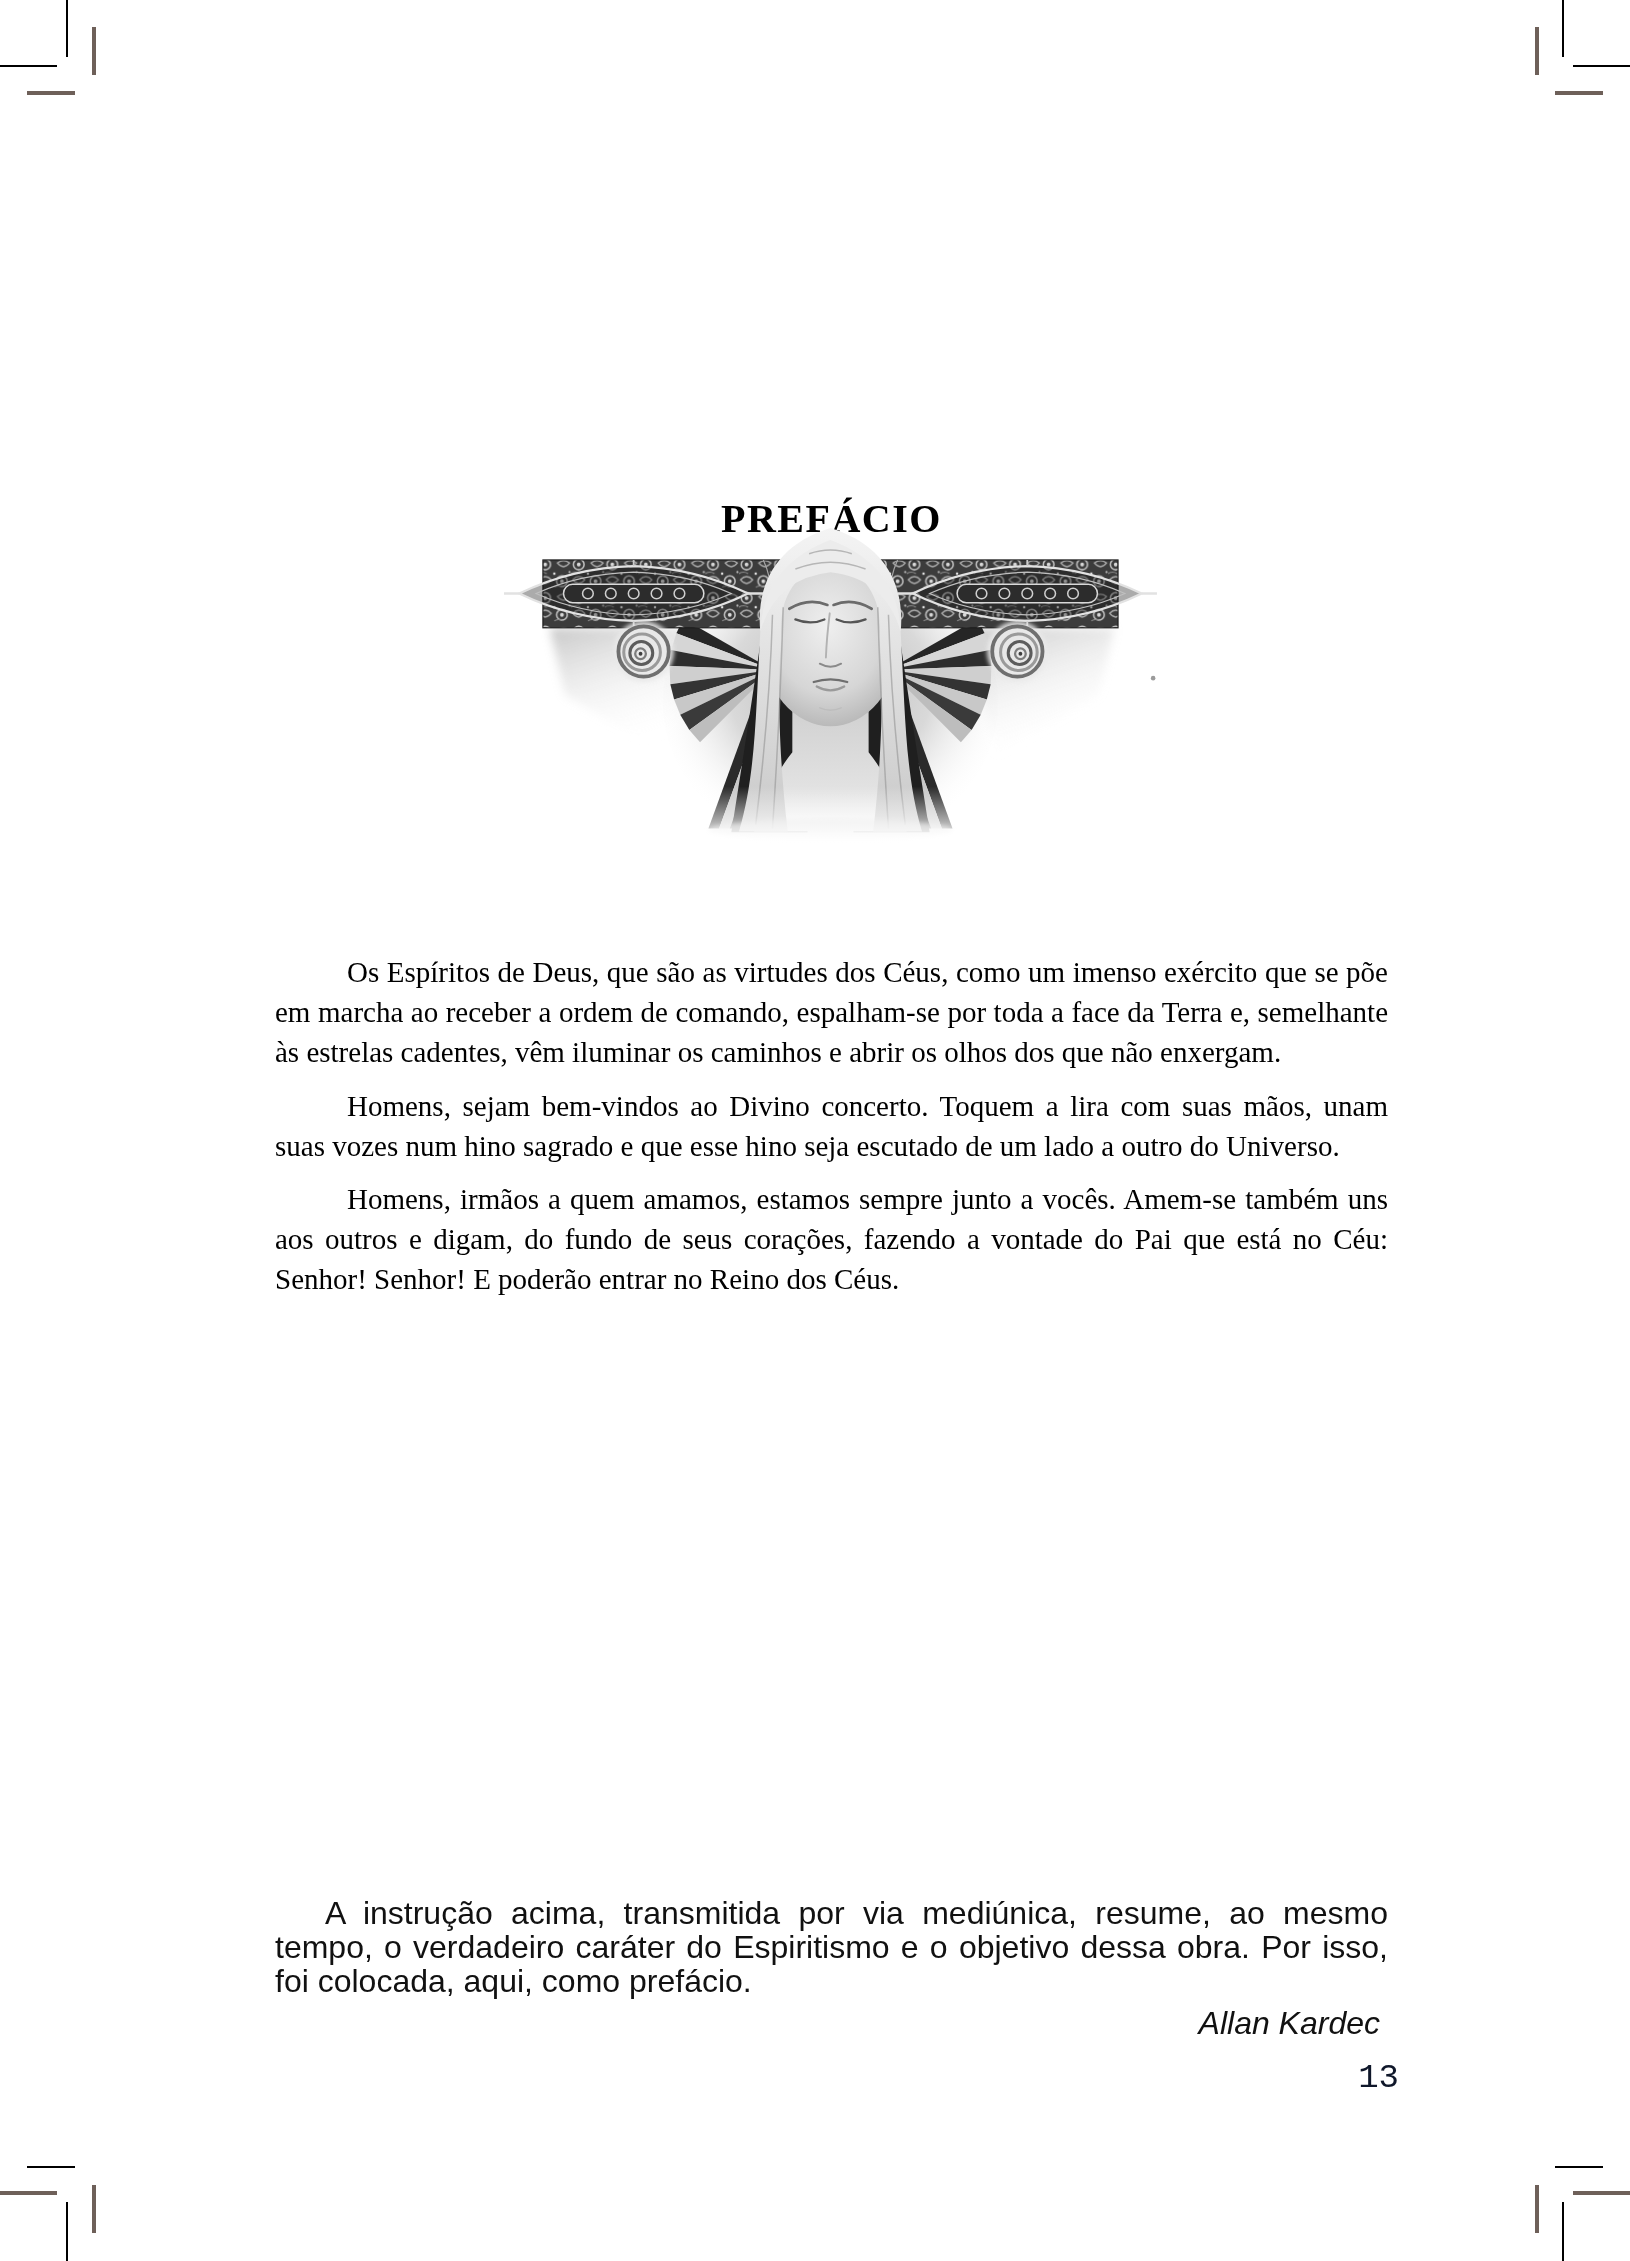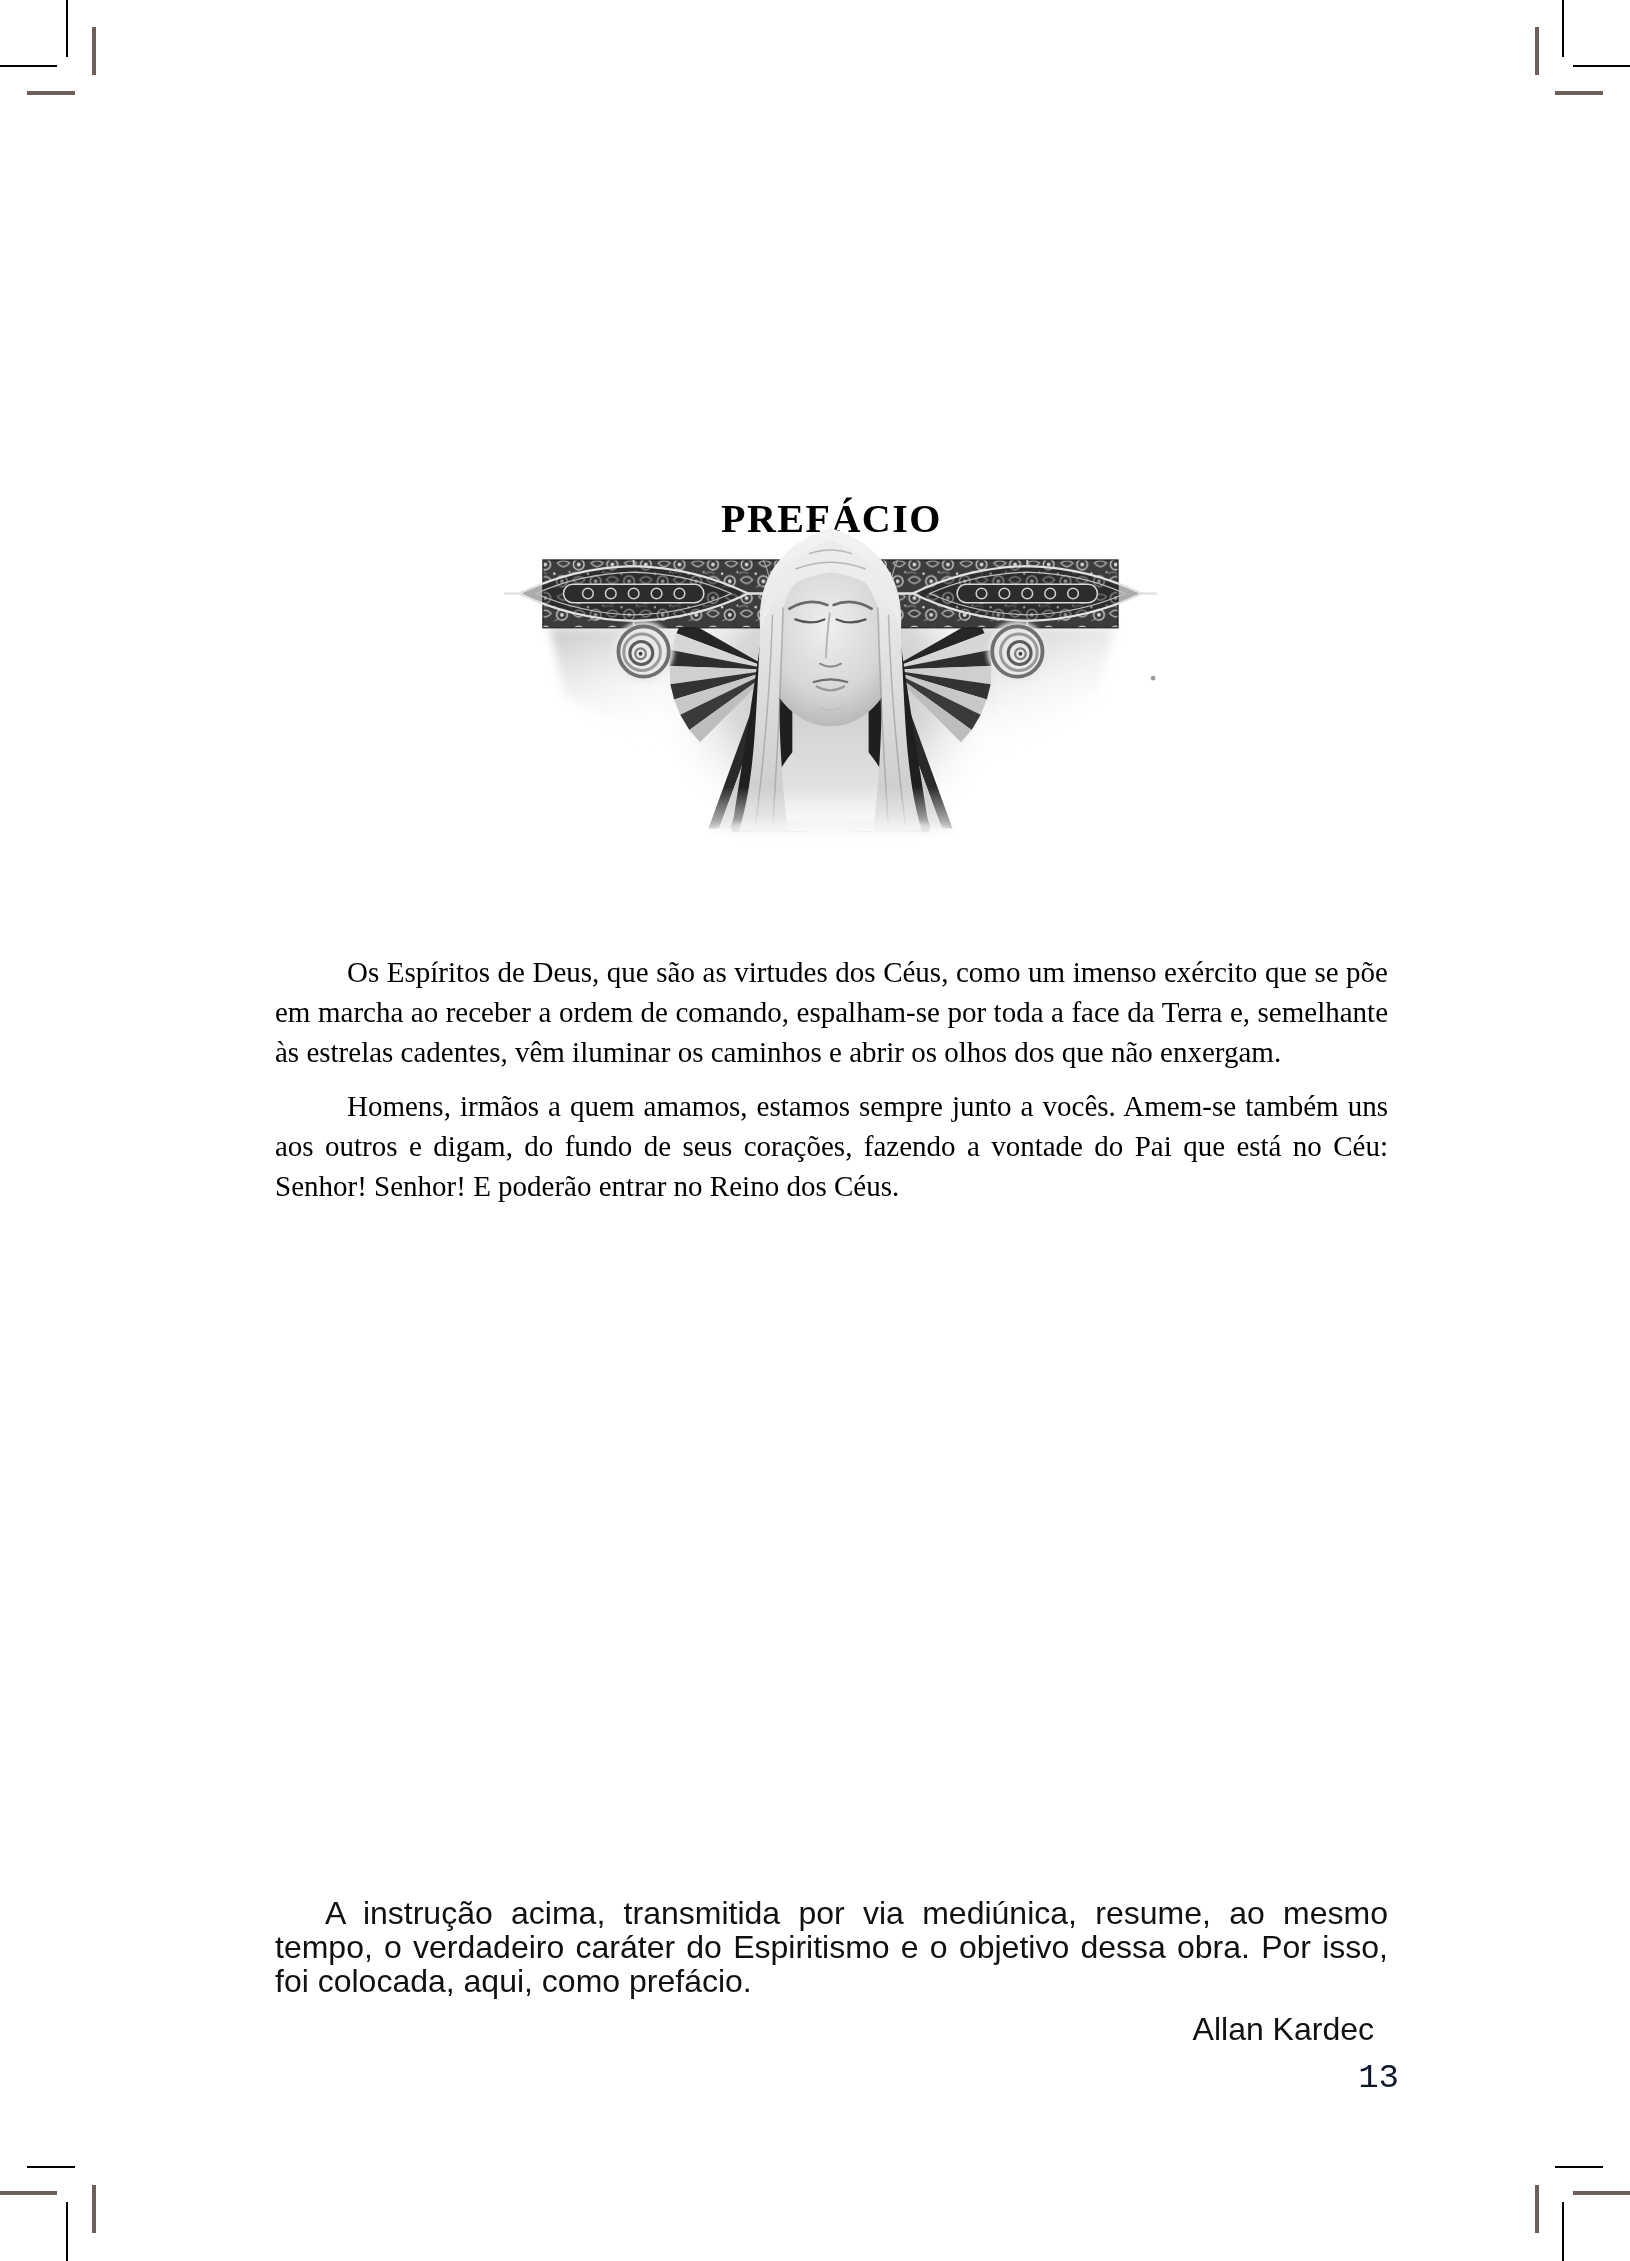--- a/index.html
+++ b/index.html
@@ -40,21 +40,21 @@
     color:#0a0a0a;
   }
   
   .footnote{
     position:absolute;left:275px;top:1896px;width:1113px;
     font-family:"Liberation Sans", sans-serif;
     font-size:32px;line-height:34px;
     text-align:justify;color:#111;
   }
   .footnote .fn-text{margin:0;text-indent:50px;}
-  .footnote .fn-author{margin:14px;text-align:right;}
+  .footnote .fn-author{margin:8px;text-align:right;font-style:italic;}
   
   .pagenum{
     position:absolute;left:1094px;top:2059px;width:305px;
     text-align:right;font-size:34px;color:#0f172a;
     font-family:Liberation Mono, monospace;
   }
 </style>
 </head>
 <body>
 
@@ -230,20 +230,21 @@
 
       <ellipse cx="428" cy="402" rx="160" ry="14" fill="#d9d9d9" opacity="0.6" filter="url(#blur3)"></ellipse>
       <rect x="240" y="345" width="380" height="75" fill="url(#fadeWhite)"></rect>
 
       <circle cx="851" cy="203" r="3" fill="#9b9b9b"></circle>
     </svg>
   </div>
 
   <div class="bodytext">
     <p>Os Espíritos de Deus, que são as virtudes dos Céus, como um imenso exército que se põe em marcha ao receber a ordem de comando, espalham-se por toda a face da Terra e, semelhante às estrelas cadentes, vêm iluminar os caminhos e abrir os olhos dos que não enxergam.</p>
+    <p>Homens, sejam bem-vindos ao Divino concerto. Toquem a lira com suas mãos, unam suas vozes num hino sagrado e que esse hino seja escutado de um lado a outro do Universo.</p>
     <p>Homens, irmãos a quem amamos, estamos sempre junto a vocês. Amem-se também uns aos outros e digam, do fundo de seus corações, fazendo a vontade do Pai que está no Céu: Senhor! Senhor! E poderão entrar no Reino dos Céus.</p>
   </div>
 
 
   <div class="footnote">
     <p class="fn-text">A instrução acima, transmitida por via mediúnica, resume, ao mesmo tempo, o verdadeiro caráter do Espiritismo e o objetivo dessa obra. Por isso, foi colocada, aqui, como prefácio.</p>
     <p class="fn-author">Allan Kardec</p>
   </div>
 
   <div class="pagenum">13</div>

